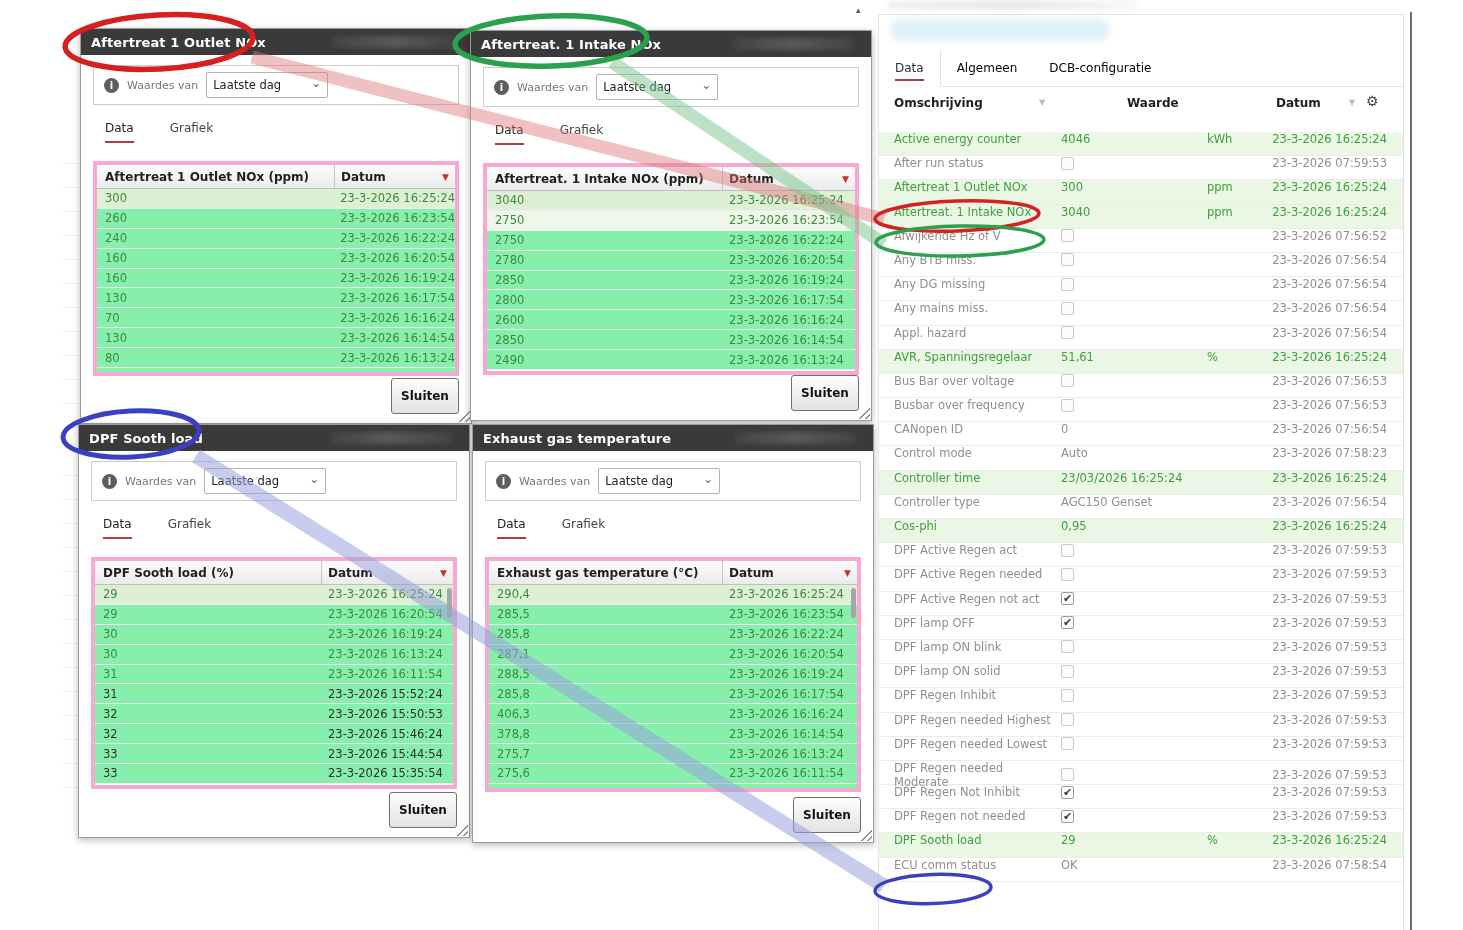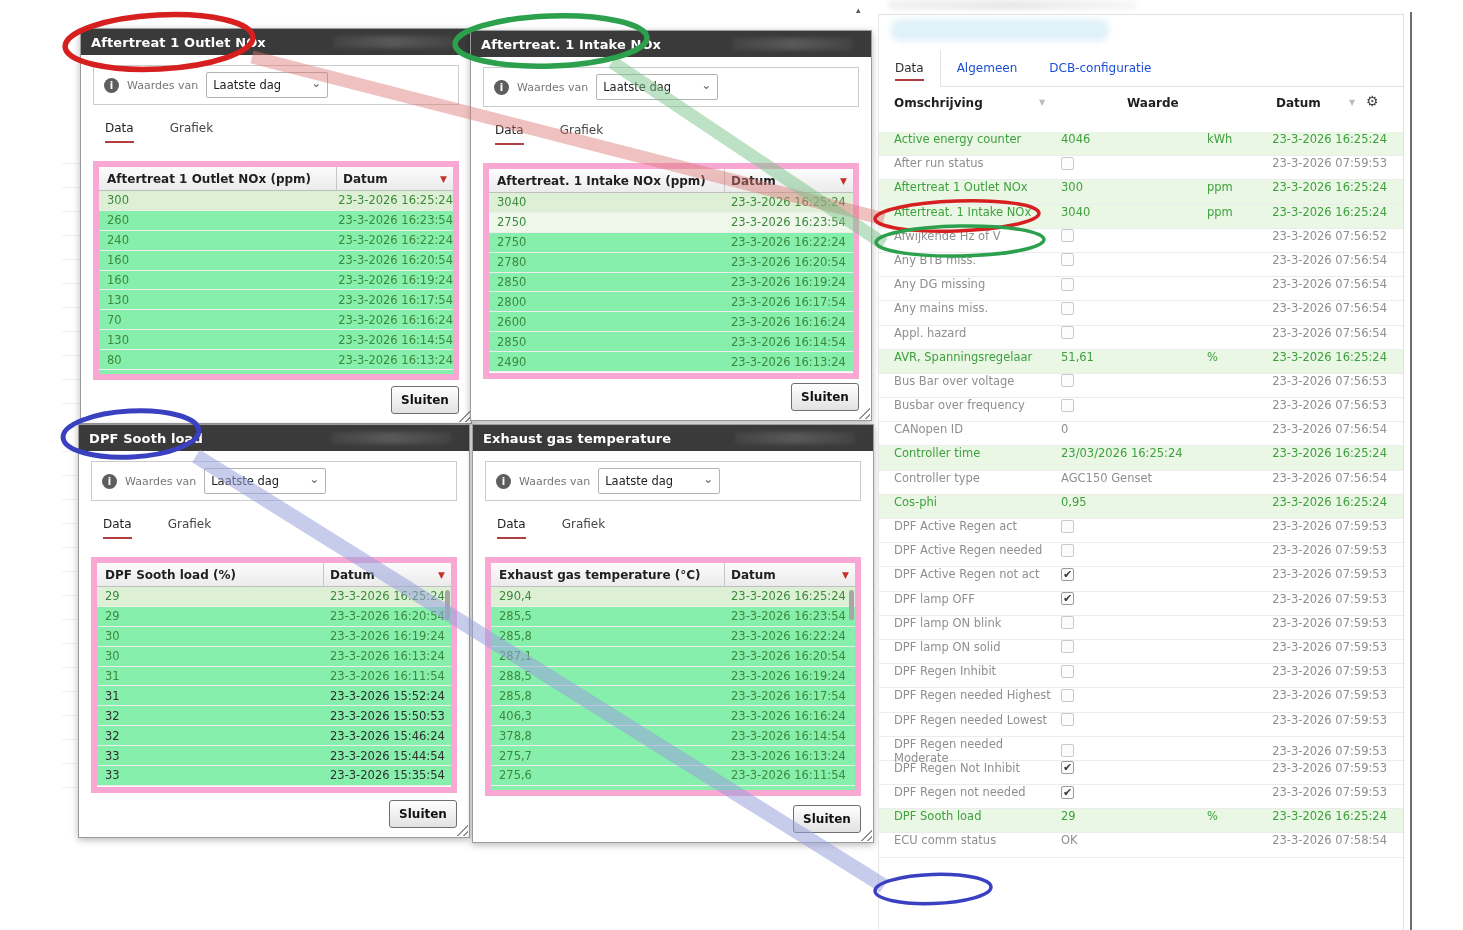--- a/index.html
+++ b/index.html
@@ -34,51 +34,51 @@
              font-size:10px;font-weight:bold;display:inline-flex;align-items:center;justify-content:center;font-style:normal}
   .filter-label{font-size:11px;color:#777;white-space:nowrap}
   .select{width:108px;height:24px;border:1px solid #b3b3b3;border-radius:2px;background:#fff;
           display:flex;align-items:center;justify-content:space-between;padding:0 6px;font-size:11.5px;color:#222;cursor:pointer}
   .select-chevron{color:#666;font-size:12px;line-height:0;margin-top:-5px}
 
   .dlg-tabs{margin:16px 0 0 24px;display:flex;gap:36px;height:22px}
   .dlg-tab{font-size:12px;color:#454545;padding-bottom:6px;cursor:pointer}
   .dlg-tab.active{color:#1f1f1f;border-bottom:2px solid #b04040}
 
-  .dtable{position:relative;margin:18px 12px 15px;border:6px solid #f9a8d4}
+  .dtable{position:relative;margin:18px 12px 15px;border:4px solid #f9a8d4}
   .dtable-head{display:flex;height:23px;background:linear-gradient(#fcfcfc,#ebebeb);
                border-bottom:1px solid #bfbfbf;font-weight:bold;font-size:12px;color:#1f1f1f}
   .col-val{width:var(--valw);box-sizing:border-box;padding-left:8px;display:flex;align-items:center;border-right:1px solid #c7c7c7}
   .col-date{flex:1;padding-left:6px;display:flex;align-items:center;position:relative}
   .sort-caret{position:absolute;right:6px;color:#c9302c;font-size:9px}
   .dtable-body{height:var(--bodyh);overflow:hidden}
   .drow{display:flex;align-items:center;height:19.9px;box-sizing:border-box;border-bottom:1px solid #ededed;
         font-size:11.5px;color:#3c8a3c;background:#86efac}
   .drow.hl{background:#ddf0d5}
   .drow.shade-green{background:#eef7e9}
   .drow.shade-gray{background:#86efac}
   .drow.muted{color:#2f2f2f}
   .cell-val{width:var(--valw);box-sizing:border-box;padding-left:8px}
   .cell-date{flex:1;padding-left:6px;white-space:nowrap}
 
   .vthumb{position:absolute;right:1px;top:27px;width:5px;height:30px;background:#a6a6a6;border-radius:3px;display:none}
 
-  .sluiten{position:absolute;right:12px;bottom:9px;width:68px;height:28px;cursor:pointer;
+  .sluiten{position:absolute;right:12px;bottom:9px;width:68px;height:36px;cursor:pointer;
            font-family:"DejaVu Sans","Liberation Sans",sans-serif;font-weight:bold;font-size:12px;color:#111;
            background:linear-gradient(#fefefe,#e2e2e2);border:1px solid #6f6f6f;border-radius:3px}
   .resize-handle{position:absolute;right:1px;bottom:1px;width:13px;height:13px;
                  background:repeating-linear-gradient(135deg,transparent 0 2.5px,#909090 2.5px 4px);
                  clip-path:polygon(100% 0,100% 100%,0 100%);cursor:nwse-resize}
 
   
   .panel{position:absolute;left:878px;top:14px;width:526px;height:916px;background:#fff;box-sizing:border-box;
          border-top:1px solid #e0e0e0;border-left:1px solid #e6e6e6;border-right:1px solid #e0e0e0}
   .redacted{position:absolute;left:12px;top:4px;width:218px;height:22px;background:#dff1f9;border-radius:9px;filter:blur(3px)}
   .ptabs{position:absolute;left:0;top:35px;right:0;height:36px;border-bottom:1px solid #e3e3e3;display:flex;align-items:stretch}
-  .ptab{font-size:12px;color:#1d4ed8;padding:0 16px;display:flex;align-items:center;position:relative;cursor:pointer}
+  .ptab{font-size:12px;color:#000000;padding:0 16px;display:flex;align-items:center;position:relative;cursor:pointer}
   .ptab.active{color:#2e2e2e;border-right:1px solid #e3e3e3;margin-bottom:-1px;background:#fff;border-bottom:1px solid #fff}
   .ptab.active::after{content:"";position:absolute;left:16px;right:16px;bottom:5px;height:2px;background:#b23b3b}
 
   .phead{position:absolute;left:0;top:74px;right:0;height:30px;font-weight:bold;font-size:12px;color:#1f1f1f}
   .phead .h-omschrijving{position:absolute;left:15px;top:7px}
   .phead .h-caret1{position:absolute;left:160px;top:9px;color:#bdbdbd;font-size:8px;font-weight:normal}
   .phead .h-waarde{position:absolute;left:248px;top:7px}
   .phead .h-datum{position:absolute;left:397px;top:7px}
   .phead .h-caret2{position:absolute;left:470px;top:9px;color:#bdbdbd;font-size:8px;font-weight:normal}
   .phead .h-gear{position:absolute;left:487px;top:4px;color:#3f3f3f;font-size:14px;font-weight:normal;cursor:pointer}
@@ -508,20 +508,26 @@
           </span>
           <span class="punit"></span>
           <span class="pdate">23-3-2026 07:56:53</span>
         </div>
         <div class="prow">
           <span class="plabel">CANopen ID</span>
           <span class="pval">0</span>
           <span class="punit"></span>
           <span class="pdate">23-3-2026 07:56:54</span>
         </div>
+        <div class="prow">
+          <span class="plabel">Control mode</span>
+          <span class="pval">Auto</span>
+          <span class="punit"></span>
+          <span class="pdate">23-3-2026 07:58:23</span>
+        </div>
         <div class="prow hl">
           <span class="plabel">Controller time</span>
           <span class="pval">23/03/2026 16:25:24</span>
           <span class="punit"></span>
           <span class="pdate">23-3-2026 16:25:24</span>
         </div>
         <div class="prow">
           <span class="plabel">Controller type</span>
           <span class="pval">AGC150 Genset</span>
           <span class="punit"></span>

